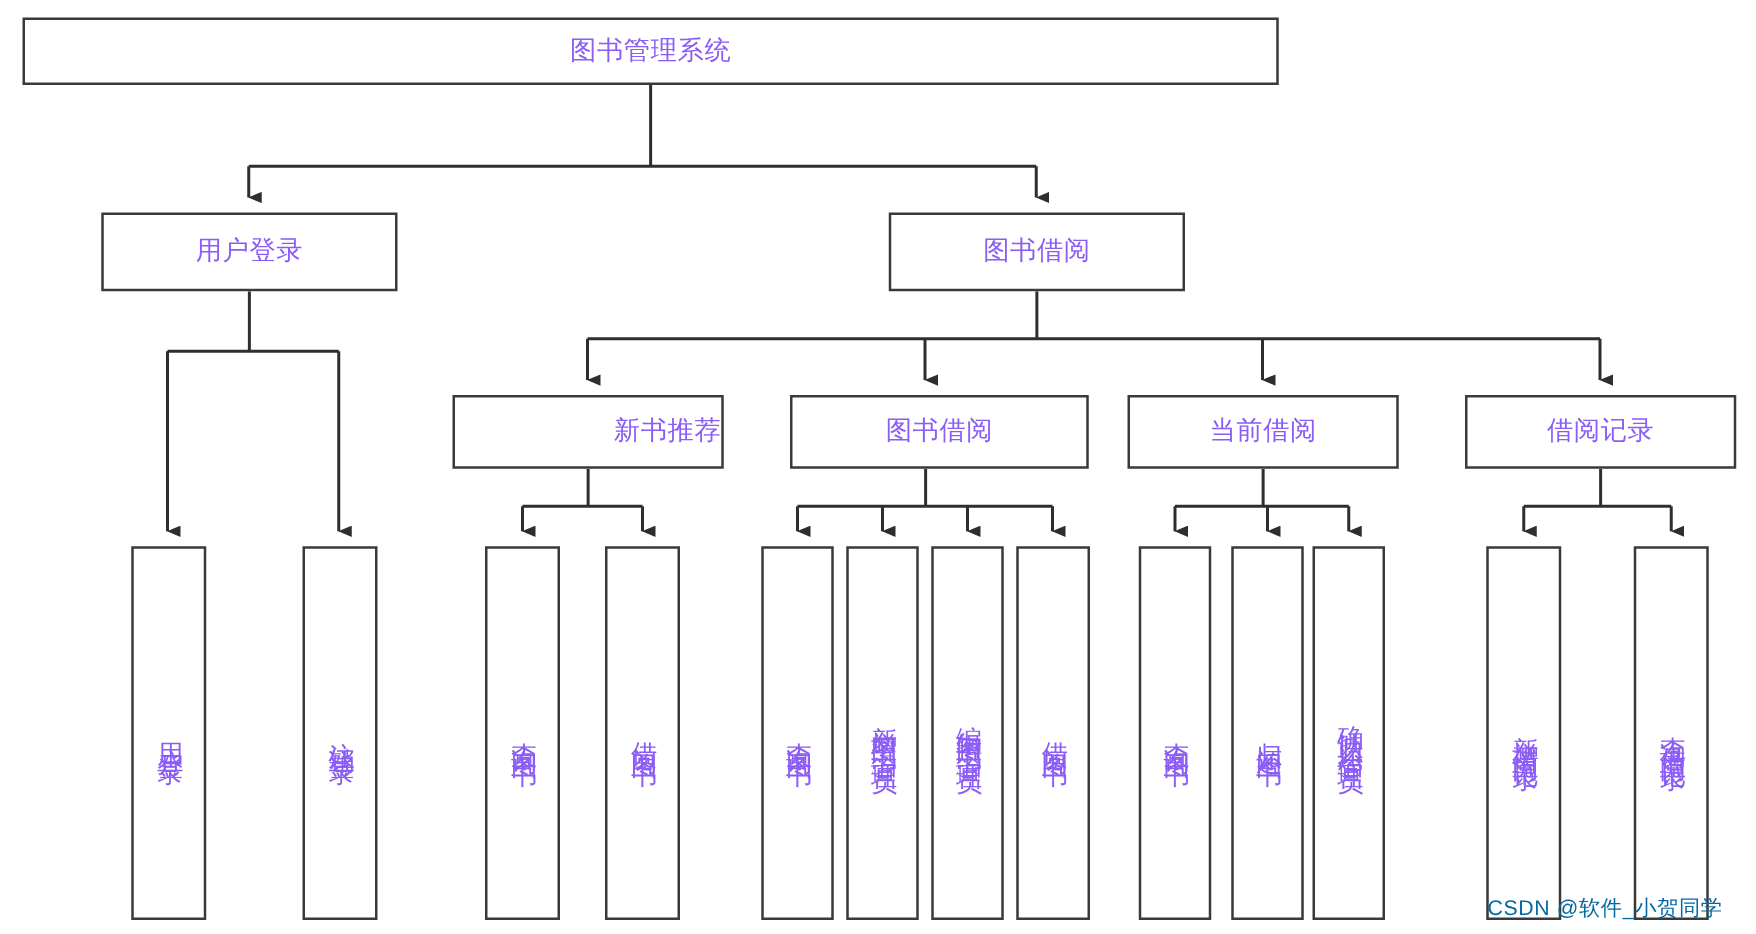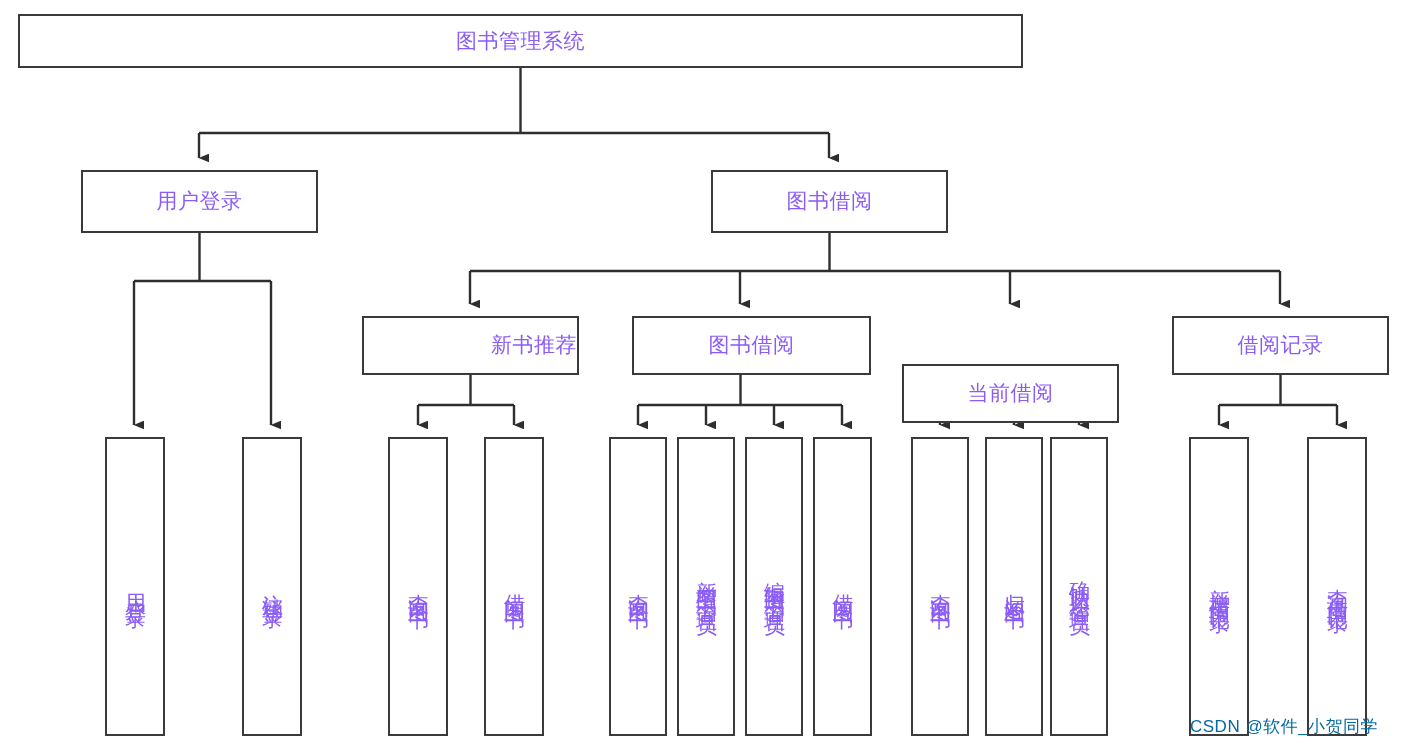--- a/index.html
+++ b/index.html
@@ -135,21 +135,21 @@
   <div class="node horizontal" style="left:711px; top:170px; width:237px; height:63px;">
     <span class="label">图书借阅</span>
   </div>
 
   <div class="node horizontal" style="left:362px; top:316px; width:217px; height:59px;justify-content:flex-end;">
     <span class="label">新书推荐</span>
   </div>
   <div class="node horizontal" style="left:632px; top:316px; width:239px; height:59px;">
     <span class="label">图书借阅</span>
   </div>
-  <div class="node horizontal" style="left:902px; top:316px; width:217px; height:59px;margin-top:48px;">
+  <div class="node horizontal" style="left:902px; top:316px; width:217px; height:59px;">
     <span class="label">当前借阅</span>
   </div>
   <div class="node horizontal" style="left:1172px; top:316px; width:217px; height:59px;align-items:center;">
     <span class="label">借阅记录</span>
   </div>
 
   <div class="node vertical" style="left:105px; top:437px; width:60px; height:299px;">
     <span class="label">用户登录</span>
   </div>
   <div class="node vertical" style="left:242px; top:437px; width:60px; height:299px;">

